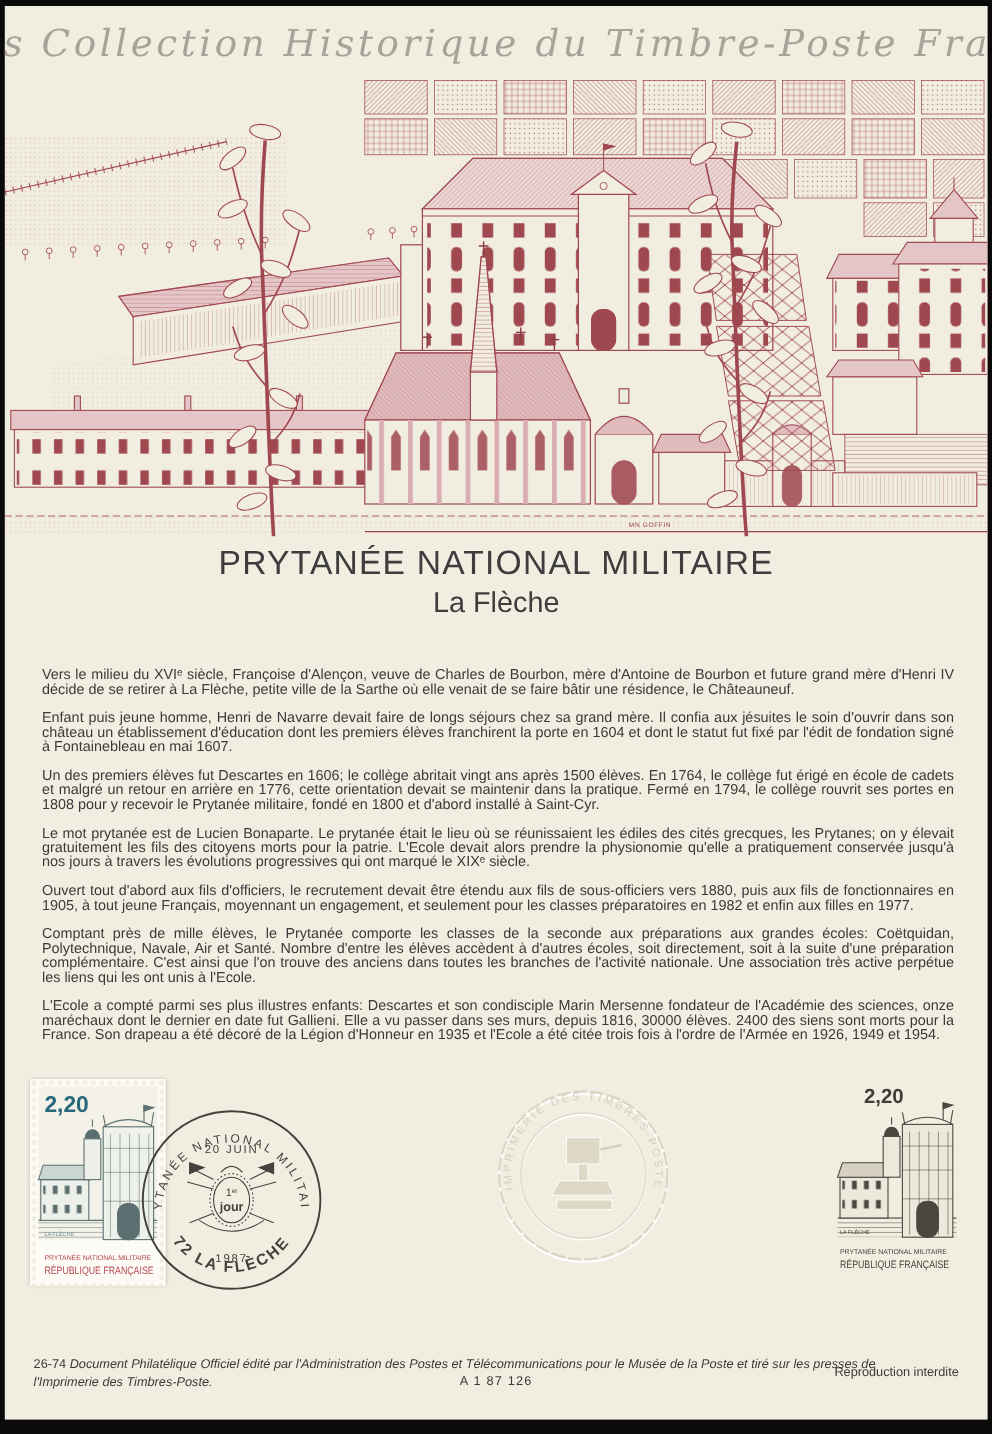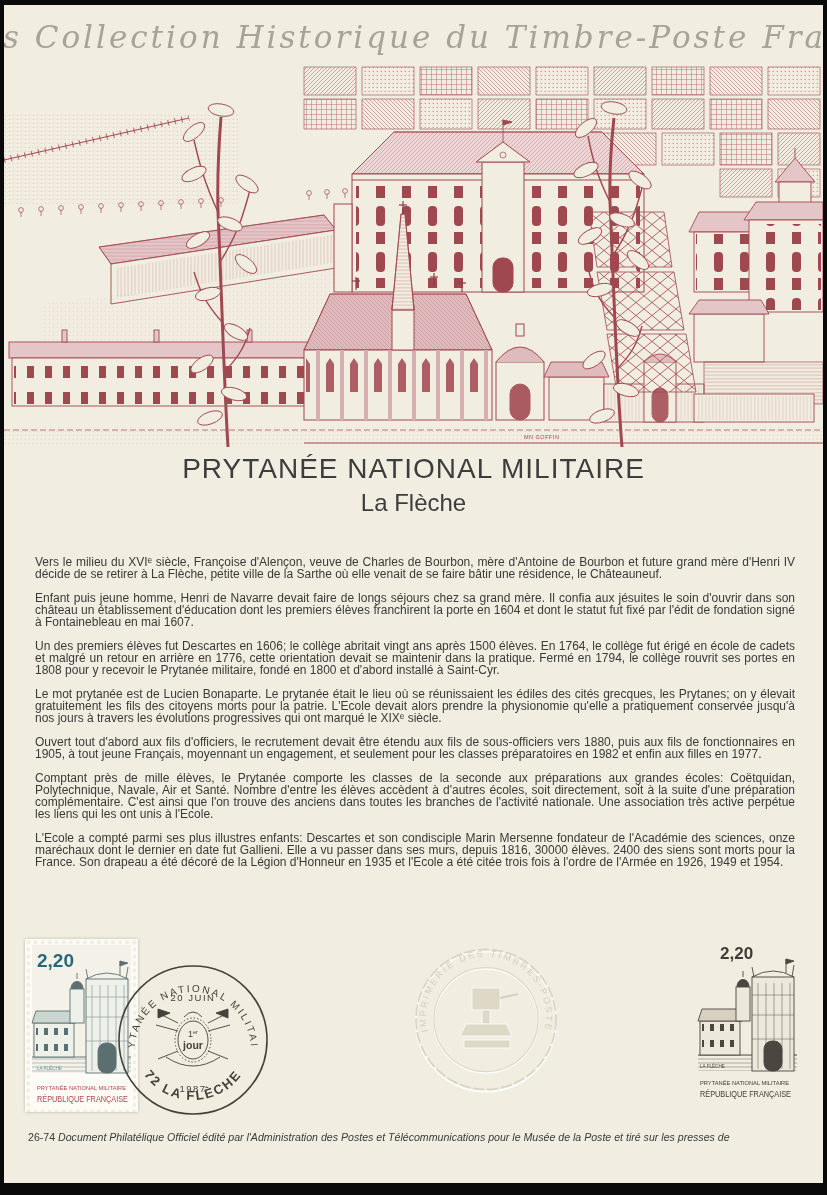--- a/index.html
+++ b/index.html
@@ -13,21 +13,21 @@
   
   .engraving{position:absolute;top:57px;left:0;width:819px;height:385px;}
   
   .title-block{position:absolute;top:448px;left:0;width:819px;text-align:center;}
   .title-main{font-size:28px;font-weight:400;letter-spacing:1px;color:#3d3d3d;margin:0;}
   .title-sub{font-size:24px;font-weight:400;color:#3d3d3d;margin:4px 0 0 0;}
   
   .text-block{position:absolute;top:551px;left:31px;width:760px;}
   .text-block p{font-size:12px;line-height:12px;margin:0 0 12px 0;text-align:justify;color:#3a3a3a;}
   
-  .bottom-area{position:absolute;top:928px;left:0;width:819px;height:212px;}
+  .bottom-area{position:absolute;top:888px;left:0;width:819px;height:212px;}
   .stamp-left{position:absolute;left:21px;top:6px;width:113px;height:173px;box-shadow:0 0 3px rgba(90,80,60,.35);}
   .postmark{position:absolute;left:104px;top:22px;width:170px;height:170px;}
   .seal{position:absolute;left:402px;top:7px;width:160px;height:160px;}
   .stamp-right{position:absolute;left:688px;top:4px;width:112px;height:170px;}
   
   .footer{position:absolute;top:1126px;left:24px;width:771px;font-size:10.6px;color:#3a3a3a;}
   .footer .l1{white-space:nowrap;}
   .footer .ital{font-style:italic;}
   .footer .l2{position:relative;margin-top:3px;height:14px;}
   .footer .l2 .left{position:absolute;left:0;top:0;font-style:italic;}
@@ -421,16 +421,21 @@
       <text x="8" y="148" font-size="5.8" fill="#45403a" textLength="89" lengthAdjust="spacingAndGlyphs">PRYTANÉE NATIONAL MILITAIRE</text>
       <text x="8" y="160" font-size="9" fill="#45403a" textLength="91" lengthAdjust="spacingAndGlyphs">RÉPUBLIQUE FRANÇAISE</text>
     </svg>
   </div>
 
   <div class="footer">
     <div class="l1">
       <span>26-74</span>
       <span class="ital">Document Philatélique Officiel édité par l'Administration des Postes et Télécommunications pour le Musée de la Poste et tiré sur les presses de</span>
     </div>
+    <div class="l2">
+      <span class="left">l'Imprimerie des Timbres-Poste.</span>
+      <span class="serial">A 1 87 126</span>
+      <span class="right">Reproduction interdite</span>
+    </div>
   </div>
 
 </div>
 </div>
 
 </body></html>

